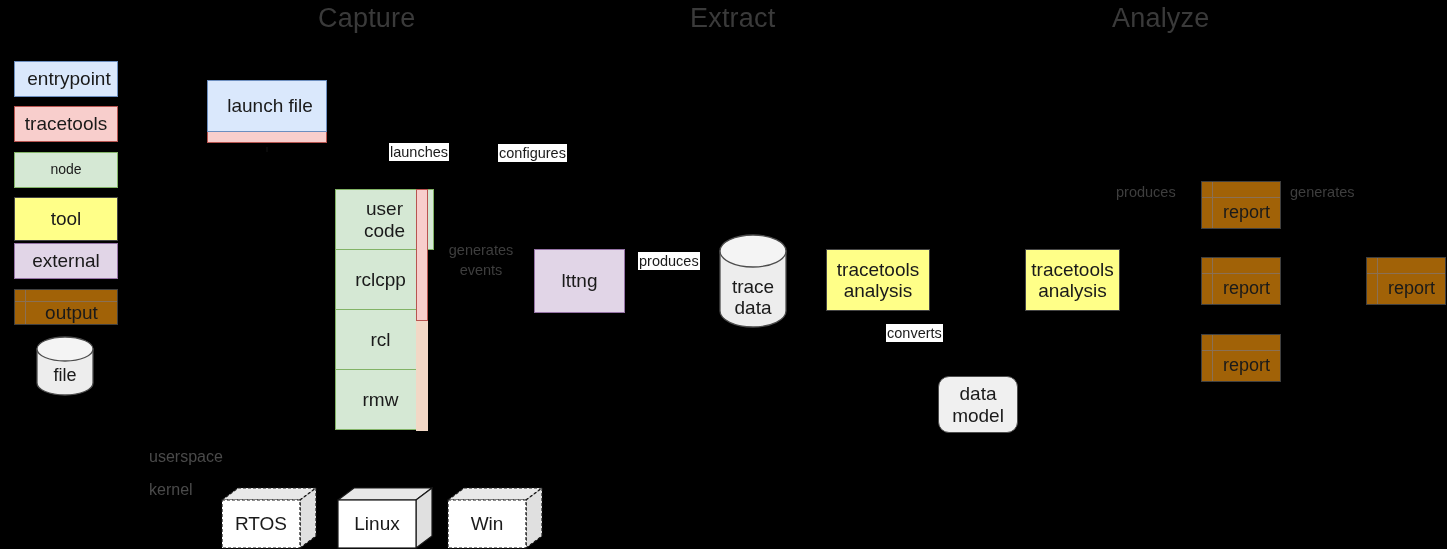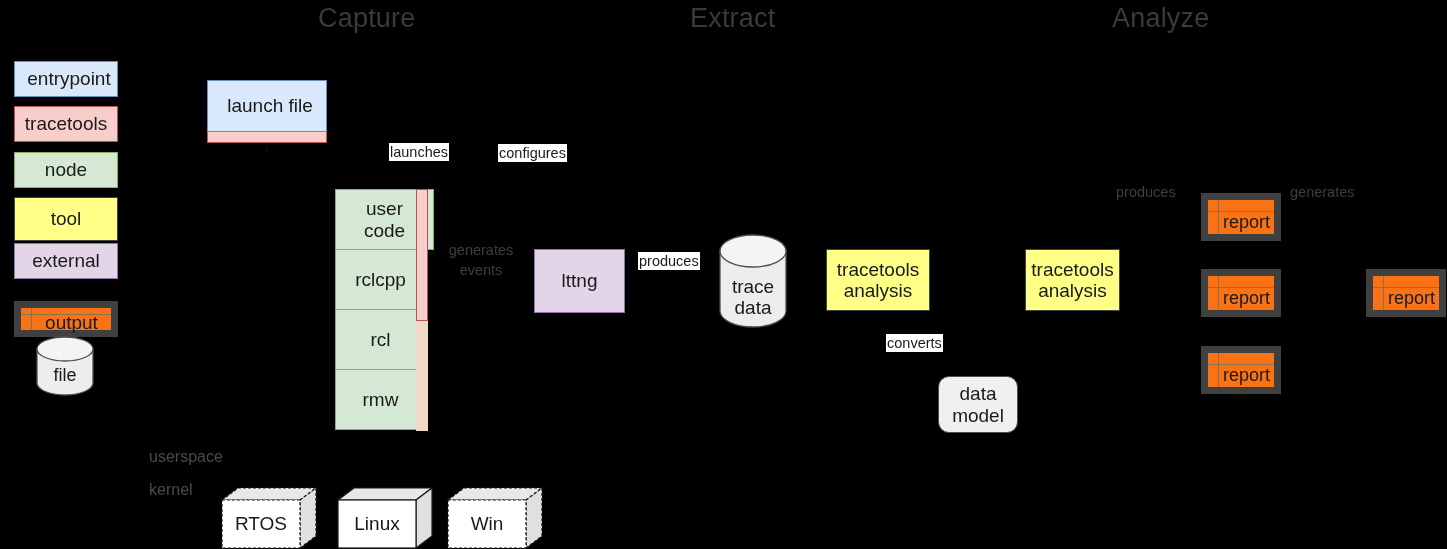--- a/index.html
+++ b/index.html
@@ -42,24 +42,23 @@
     border: 1px solid #333;
   }
   .box-entrypoint { background: #dae8fc; border-color: #6c8ebf; padding-left: 6px; }
   .box-tracetools { background: #f8cecc; border-color: #b85450; }
   .box-node       { background: #d5e8d4; border-color: #82b366; }
   .box-tool       { background: #ffff88; border-color: #444444; }
   .box-external   { background: #e1d5e7; border-color: #9673a6; }
 
   
   .note {
-    background: #f97316;
-    border: 7px solid #404040;
-    position: absolute;
-    margin-top: 12px;
+    background: #a16207;
+    border: 1px solid #404040;
+    position: absolute;
   }
   .note .note-top {
     position: absolute;
     left: 0; top: 0; right: 0;
     height: 34%;
     border-bottom: 1px solid #8a7055;
   }
   .note .note-left {
     position: absolute;
     left: 0; top: 0; bottom: 0;
@@ -159,21 +158,21 @@
 <div id="canvas">
 
   <div class="heading" style="left:318px; top:3px;">Capture</div>
   <div class="heading" style="left:690px; top:3px;">Extract</div>
   <div class="heading" style="left:1112px; top:3px;">Analyze</div>
 
   <div class="node box box-entrypoint" style="left:14px; top:61px; width:104px; height:36px; font-size:19px;">entrypoint</div>
 
   <div class="node box box-tracetools" style="left:14px; top:106px; width:104px; height:36px; font-size:19px;">tracetools</div>
 
-  <div class="node box box-node" style="left:14px; top:152px; width:104px; height:36px; font-size:19px;">node</div>
+  <div class="node box box-node" style="left:14px; top:152px; width:104px; height:36px; font-size:14px;">node</div>
 
   <div class="node box box-tool" style="left:14px; top:197px; width:104px; height:44px; font-size:19px;">tool</div>
 
   <div class="node box box-external" style="left:14px; top:243px; width:104px; height:36px; font-size:19px;">external</div>
 
   <div class="note" style="left:14px; top:289px; width:104px; height:36px;">
     <div class="note-top"></div>
     <div class="note-left"></div>
     <div class="note-label" style="font-size:19px;">output</div>
   </div>
@@ -262,21 +261,21 @@
       <path d="M1,17 L1,77 A33,16 0 0 0 67,77 L67,17 Z" fill="#ededed" stroke="#4d4d4d" stroke-width="1.3"></path>
       <ellipse cx="34" cy="17" rx="33" ry="16" fill="#f4f4f4" stroke="#4d4d4d" stroke-width="1.3"></ellipse>
     </svg>
     <div class="cyl-label" style="font-size:19px; top:36%;">trace
 data</div>
   </div>
 
   <div class="node box box-tool" style="left:826px; top:249px; width:104px; height:62px; font-size:19px;">tracetools
 analysis</div>
 
-  <div class="elabel" style="left:886px; top:334px;">converts</div>
+  <div class="elabel" style="left:886px; top:324px;">converts</div>
 
   <div class="rrect" style="left:938px; top:376px; width:80px; height:57px; font-size:19px;">data
 model</div>
 
   <div class="node box box-tool" style="left:1025px; top:249px; width:95px; height:62px; font-size:19px;">tracetools
 analysis</div>
 
   <div class="elabel-dim" style="left:1116px; top:183px; width:70px; text-align:left;">produces</div>
 
   <div class="elabel-dim" style="left:1290px; top:183px; width:95px; text-align:left;">generates</div>

